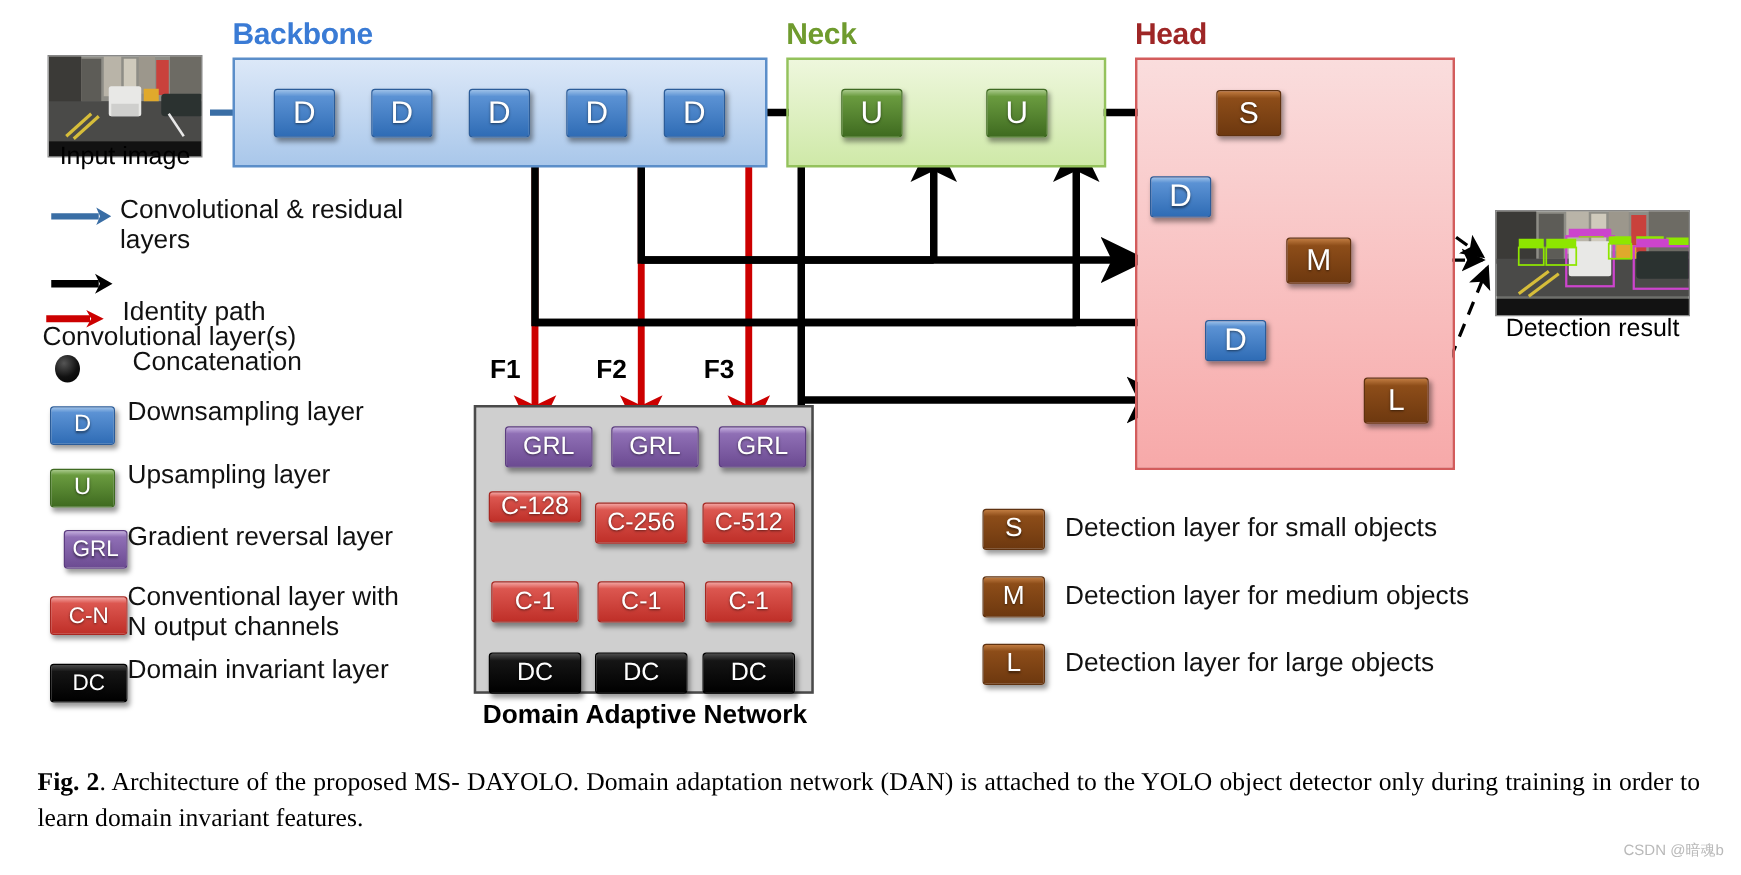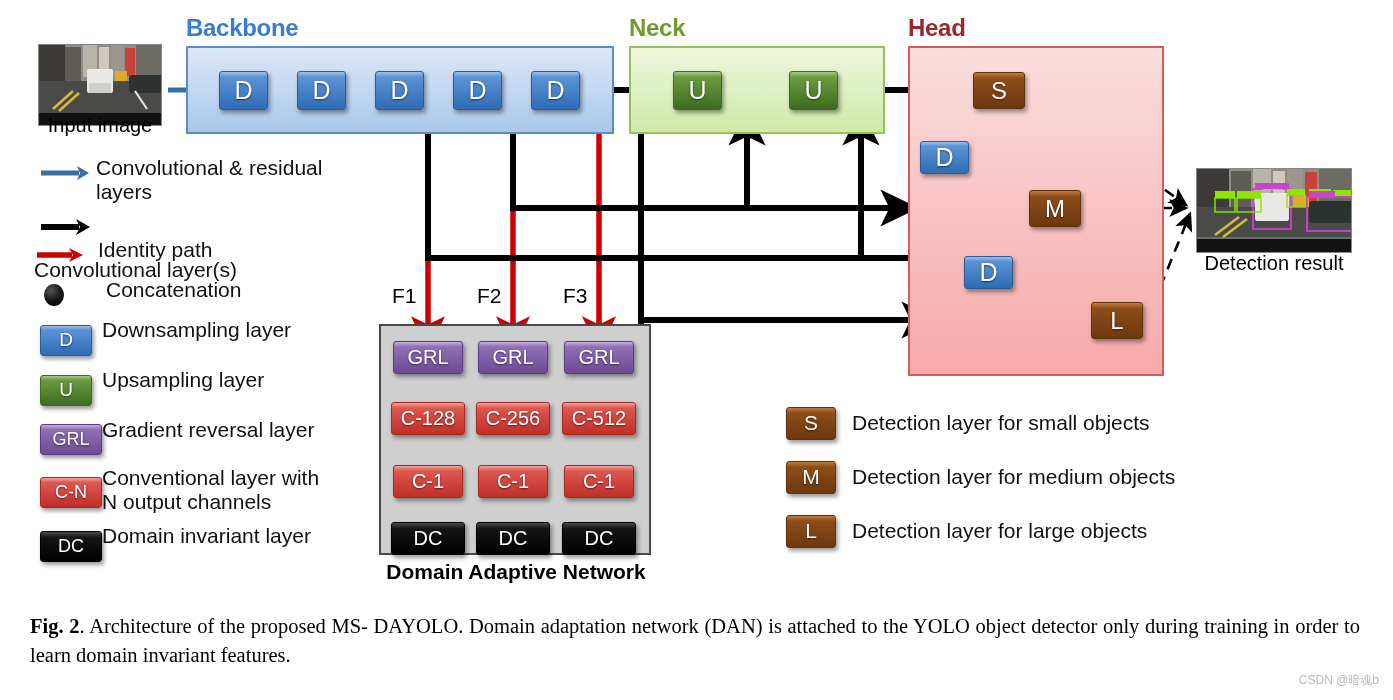--- a/index.html
+++ b/index.html
@@ -34,21 +34,21 @@
   
   .node{position:absolute;box-sizing:border-box;display:flex;align-items:center;
         justify-content:center;color:#fff;font-weight:400;
         border-radius:3px;box-shadow:2px 3px 4px rgba(0,0,0,.4);
         text-shadow:0 1px 2px rgba(0,0,0,.55);z-index:6;}
   .n-d{background:linear-gradient(180deg,#9cc0e8 0%,#5b92d4 14%,#2f6cb5 100%);
        border:1px solid #2b5c99;font-size:25px;}
   .n-u{background:linear-gradient(180deg,#a8c98a 0%,#6a9b3f 14%,#3f6b20 100%);
        border:1px solid #3e6a21;font-size:25px;}
   .n-grl{background:linear-gradient(180deg,#c4aede 0%,#8f6fb5 16%,#6c4b92 100%);
-       border:1px solid #5c3c80;font-size:20px;}
+       border:1px solid #5c3c80;font-size:20px;margin-left:11px;}
   .n-c{background:linear-gradient(180deg,#f3a3a0 0%,#dc5750 16%,#bf2f28 100%);
        border:1px solid #a82721;font-size:20px;}
   .n-dc{background:linear-gradient(180deg,#4b4b4b 0%,#151515 18%,#000 100%);
        border:1px solid #000;font-size:20px;}
   .n-det{background:linear-gradient(180deg,#c07b40 0%,#8d4d19 16%,#6d380f 100%);
        border:1px solid #5f3210;font-size:24px;}
 
   
   .photo{position:absolute;overflow:hidden;box-sizing:border-box;}
   .photo-cap{position:absolute;font-size:20px;text-align:center;}
@@ -65,21 +65,21 @@
   .dotkey{width:20px;height:22px;border-radius:50%;
         background:radial-gradient(circle at 36% 30%,#555 0%,#111 55%,#000 100%);}
 
   
   #legend-right{position:absolute;left:786px;top:396px;width:460px;}
   .lgr-row{display:flex;align-items:center;height:54px;}
   .lgr-key{width:66px;flex:0 0 66px;}
   .lgr-text{font-size:21px;color:#111;}
 
   
-  .flabel{position:absolute;font-size:21px;font-weight:normal;z-index:7;}
+  .flabel{position:absolute;font-size:21px;font-weight:bold;z-index:7;}
 
   
   #caption{position:absolute;left:30px;top:612px;width:1330px;
       font-family:"Liberation Serif",serif;font-size:20.5px;line-height:1.42;
       text-align:justify;color:#000;}
   #caption b{font-weight:bold;}
   #watermark{position:absolute;right:14px;top:672px;font-size:12px;color:#b9b9b9;}
 </style>
 </head>
 <body>
@@ -298,21 +298,21 @@
 
   <div class="flabel" style="left:392px;top:284px;">F1</div>
   <div class="flabel" style="left:477px;top:284px;">F2</div>
   <div class="flabel" style="left:563px;top:284px;">F3</div>
 
   <div id="dan-box"></div>
 
   <div class="node n-grl" style="left:393px;top:341px;width:70px;height:33px;">
       <span>GRL</span>
     </div>
-  <div class="node n-c" style="left:391px;top:402px;width:74px;height:33px;">
+  <div class="node n-c" style="left:391px;top:393px;width:74px;height:25px;">
       <span>C-128</span>
     </div>
   <div class="node n-c" style="left:393px;top:465px;width:70px;height:33px;">
       <span>C-1</span>
     </div>
   <div class="node n-dc" style="left:391px;top:522px;width:74px;height:33px;">
       <span>DC</span>
     </div>
 
   <div class="node n-grl" style="left:478px;top:341px;width:70px;height:33px;">

